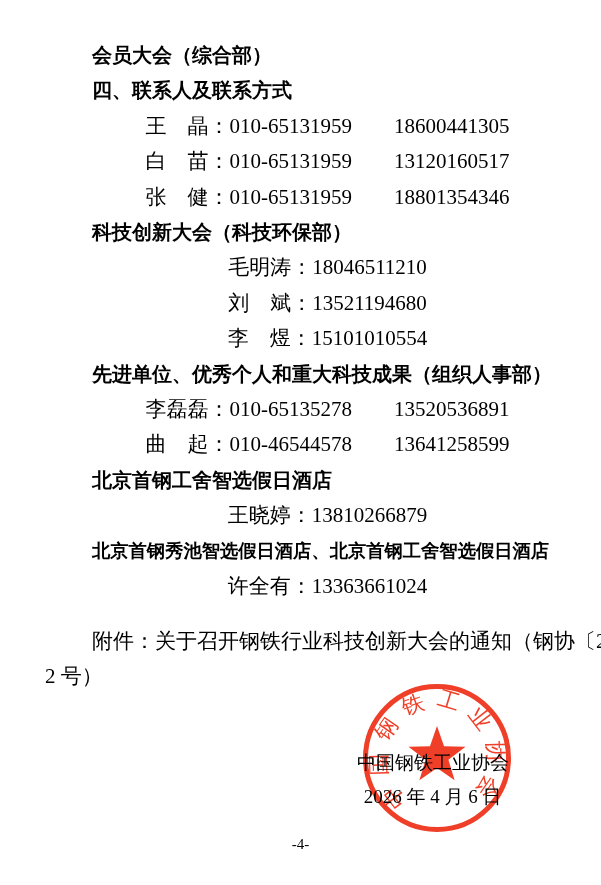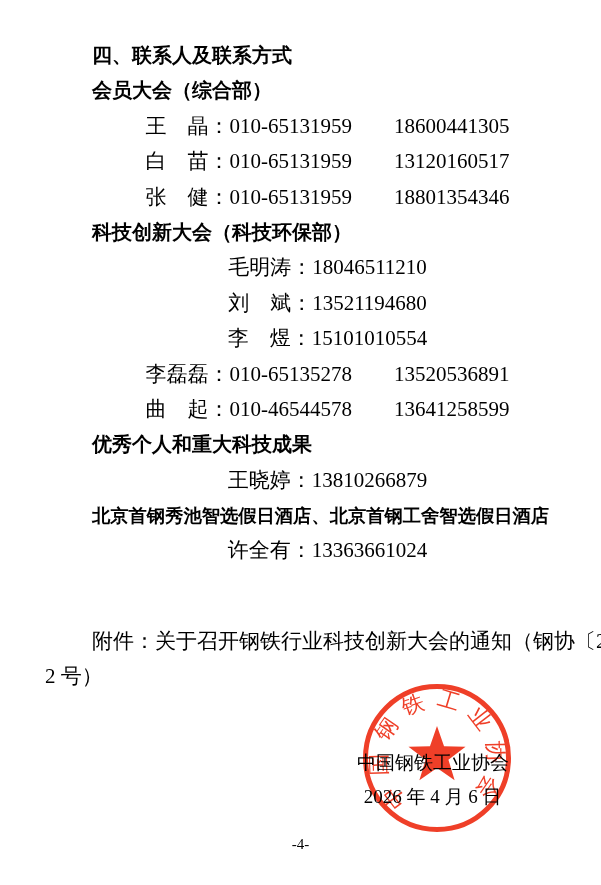--- a/index.html
+++ b/index.html
@@ -93,32 +93,33 @@
     text-align: center;
     font-size: 15px;
   }
 </style>
 </head>
 <body>
 
 <div class="page">
 
   <div class="content" id="contact-lines">
+      <div class="line heading">会员大会（综合部）</div>
       <div class="line heading">四、联系人及联系方式</div>
-      <div class="line heading">会员大会（综合部）</div>
       <div class="line body">王　晶：010-65131959　　18600441305</div>
       <div class="line body">白　苗：010-65131959　　13120160517</div>
       <div class="line body">张　健：010-65131959　　18801354346</div>
       <div class="line heading">科技创新大会（科技环保部）</div>
       <div class="line body">毛明涛：18046511210</div>
       <div class="line body">刘　斌：13521194680</div>
       <div class="line body">李　煜：15101010554</div>
+      <div class="line heading">先进单位、优秀个人和重大科技成果（组织人事部）</div>
       <div class="line body">李磊磊：010-65135278　　13520536891</div>
       <div class="line body">曲　起：010-46544578　　13641258599</div>
-      <div class="line heading">优秀个人和重大科技成果</div>
+      <div class="line heading">北京首钢工舍智选假日酒店</div>
       <div class="line body">王晓婷：13810266879</div>
       <div class="line heading compact">北京首钢秀池智选假日酒店、北京首钢工舍智选假日酒店</div>
       <div class="line body">许全有：13363661024</div>
     </div>
 
   <div class="attachment">
     <div class="att-line indent">附件：关于召开钢铁行业科技创新大会的通知（钢协〔2026〕</div>
     <div class="att-line">2 号）</div>
   </div>
 

